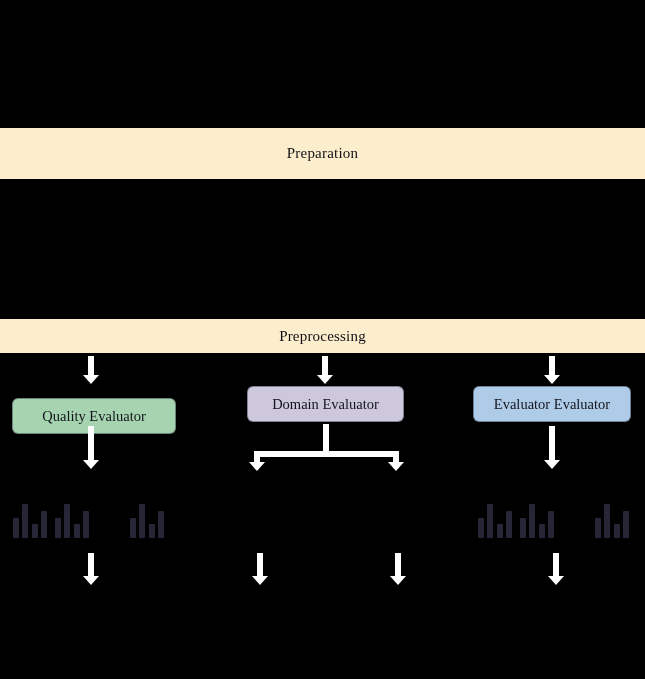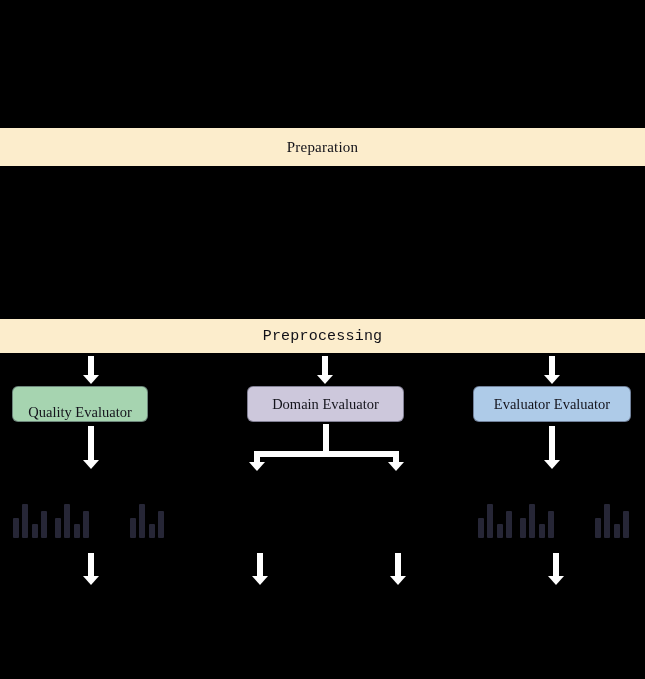--- a/index.html
+++ b/index.html
@@ -27,37 +27,37 @@
     width: 645px;
     background: #fcedcc;
     color: #111118;
     display: flex;
     align-items: center;
     justify-content: center;
     font-size: 15px;
     letter-spacing: 0.2px;
     box-sizing: border-box;
   }
-  #bar-preparation { top: 128px; height: 38px; }
-  #bar-preprocessing { top: 319px; height: 34px; font-family: Liberation Mono, monospace; }
+  #bar-preparation { top: 128px; height: 51px; }
+  #bar-preprocessing { top: 319px; height: 34px; }
 
   
   .module-box {
     position: absolute;
     height: 36px;
     border-radius: 6px;
     display: flex;
     align-items: center;
     justify-content: center;
     font-size: 14.5px;
     color: #14141c;
     box-sizing: border-box;
     border: 1px solid rgba(40,40,60,0.45);
   }
-  #box-quality  { left: 12px;  width: 136px; top: 386px; background: #a6d4b0; align-items: flex-end; }
+  #box-quality  { left: 12px;  width: 164px; top: 398px; background: #a6d4b0; }
   #box-domain   { left: 247px; width: 157px; top: 386px; background: #cdc8dc; }
   #box-toxicity { left: 473px; width: 158px; top: 386px; background: #aecbe8; }
 
   
   .arrow {
     position: absolute;
     width: 16px;
   }
   .arrow .shaft {
     position: absolute;

